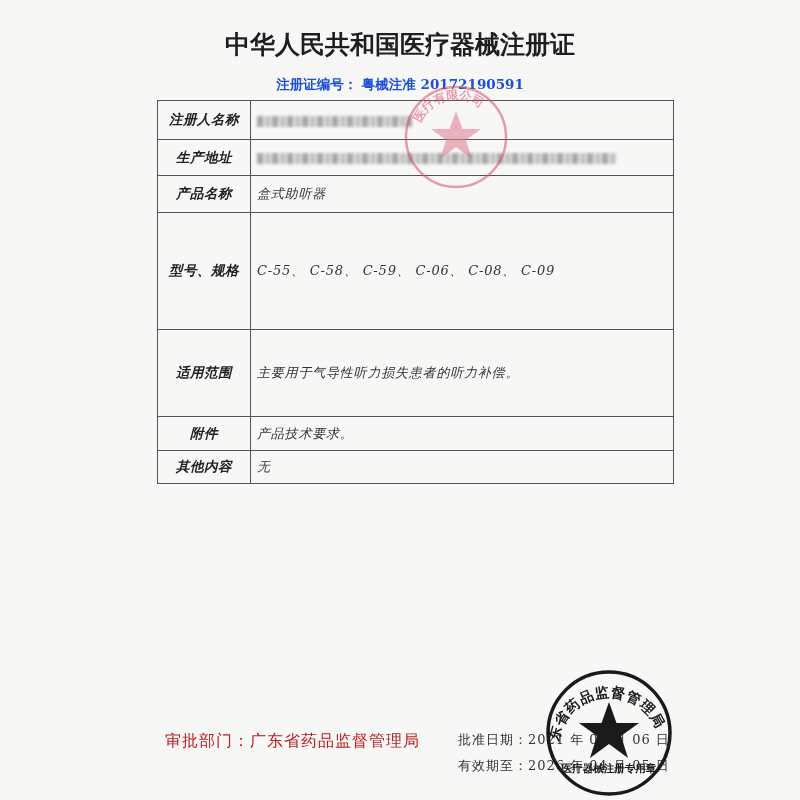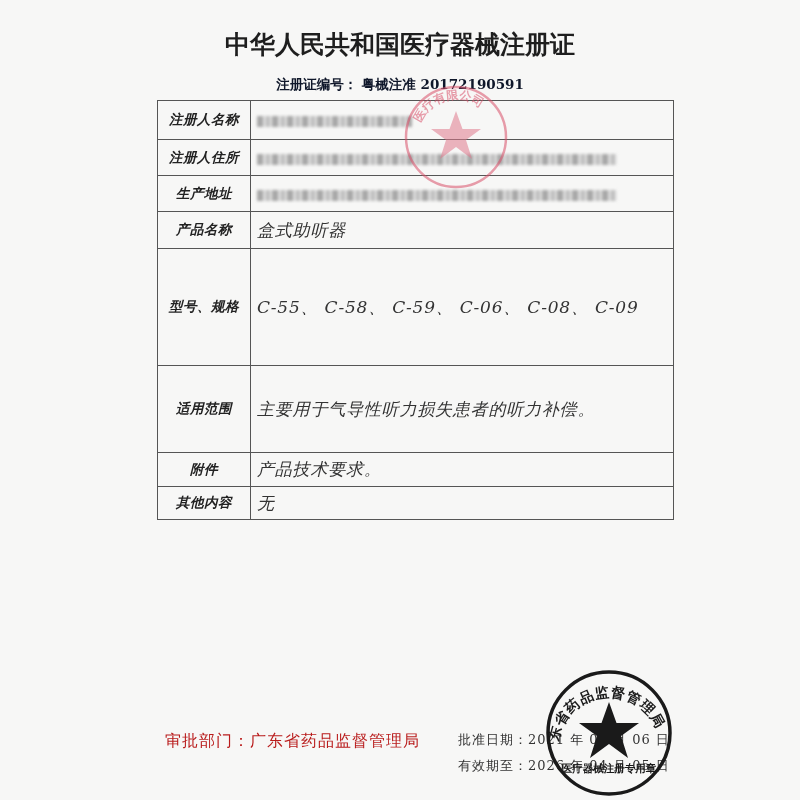--- a/index.html
+++ b/index.html
@@ -17,21 +17,21 @@
     text-align: center;
     font-family: "DejaVu Sans", "Liberation Sans", sans-serif;
     font-weight: bold; font-size: 25px; letter-spacing: 0px;
     color: #1e1e1e;
   }
   .reg-no {
     position: absolute; left: 0; width: 800px; top: 76px;
     text-align: center;
     font-family: "DejaVu Sans", "Liberation Sans", sans-serif;
     font-weight: bold; font-size: 13.5px;
-    color: #0f172a;
+    color: #1d4ed8;
   }
   .reg-no .num { font-family: "DejaVu Serif", serif; font-weight: bold; }
 
   table.cert {
     position: absolute; left: 157px; top: 100px;
     width: 517px; border-collapse: collapse;
     table-layout: fixed;
   }
   table.cert td {
     border: 1.5px solid #555;
@@ -42,21 +42,21 @@
   td.lbl {
     width: 92px;
     text-align: center;
     font-family: "DejaVu Sans", "Liberation Sans", sans-serif;
     font-weight: bold; font-size: 13.5px;
     color: #222;
     letter-spacing: 0.5px;
   }
   td.val {
     padding-left: 6px !important;
-    font-size: 17px;
+    font-size: 13px;
     color: #333;
     letter-spacing: 0.8px;
   }
   .blur {
     display: inline-block; height: 11px;
     background: repeating-linear-gradient(90deg, #9a9a9a 0 6px, #d8d8d8 6px 9px, #b5b5b5 9px 13px, #e2e2e2 13px 15px);
     filter: blur(1.4px);
     opacity: 0.85;
     vertical-align: middle;
   }
@@ -96,24 +96,20 @@
     <span>注册证编号：</span>
     <span>粤械注准</span>
     <span class="num">20172190591</span>
   </div>
 
   <table class="cert">
     <tbody>
         <tr style="height:39px">
       <td class="lbl">注册人名称</td>
       <td class="val"><span class="blur" style="width:155px"></span></td>
-    </tr>
-    <tr style="height:36px">
-      <td class="lbl">注册人住所</td>
-      <td class="val"><span class="blur" style="width:360px"></span></td>
     </tr>
     <tr style="height:36px">
       <td class="lbl">生产地址</td>
       <td class="val"><span class="blur" style="width:360px"></span></td>
     </tr>
     <tr style="height:37px">
       <td class="lbl">产品名称</td>
       <td class="val">盒式助听器</td>
     </tr>
     <tr style="height:117px">

